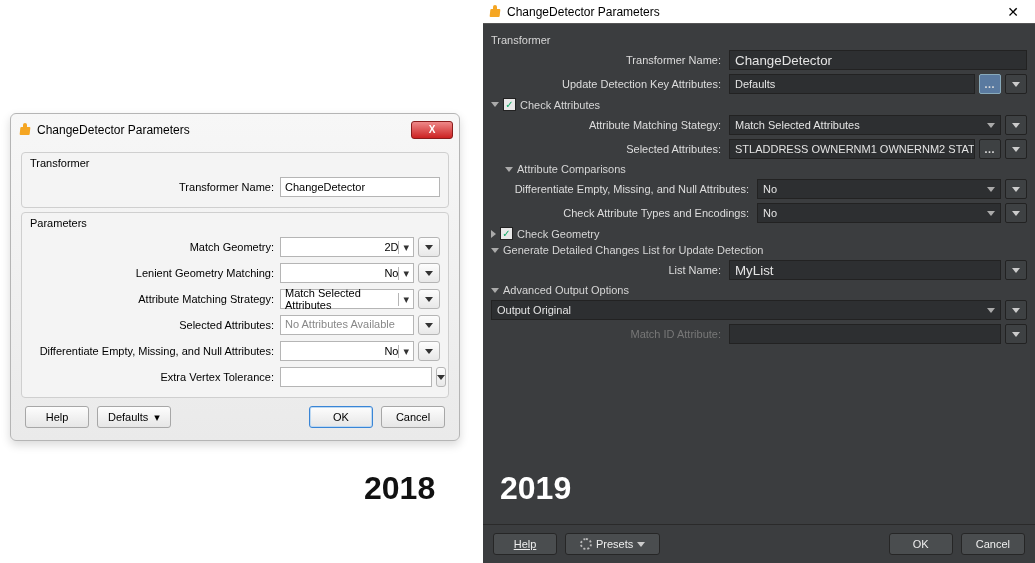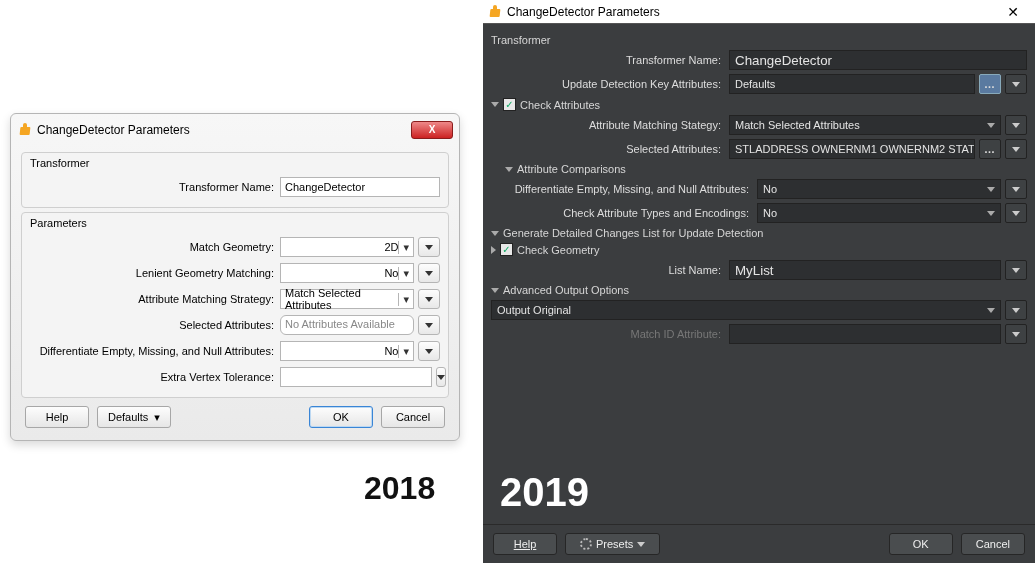--- a/index.html
+++ b/index.html
@@ -67,39 +67,39 @@
   }
   .select-l { display: flex; align-items: center; justify-content: flex-end; }
   .select-l .caret { border-left: 1px solid #b5b5b5; padding-left: 4px; color: #333; }
   .btn-caret-l {
     width: 22px; height: 20px; margin-left: 4px;
     border: 1px solid #b5b5b5; border-radius: 3px;
     background: linear-gradient(#fdfdfd,#e8e8e8);
     display:flex;align-items:center;justify-content:center;
   }
   .tri-dn-l { width:0;height:0;border-left:4px solid transparent;border-right:4px solid transparent;border-top:5px solid #333; }
-  .placeholder { color: #888; border-radius: 6px; }
+  .placeholder { color: #888; }
   .dlg-footer-l {
     display:flex; align-items:center; gap:8px; padding: 8px 4px 2px 4px;
   }
   .btn-l {
     height:22px; padding: 0 10px; border:1px solid #a7a7a7; border-radius:3px;
     background: linear-gradient(#fdfdfd,#e6e6e6); min-width:64px;
     display:flex;align-items:center;justify-content:center;color:#000;
   }
   .btn-l.primary { border-color:#3985d6; box-shadow: 0 0 0 1px #bcd8f2 inset; }
   .spacer { flex:1; }
 
   .year-2018 {
     position:absolute; left: 364px; top: 470px;
     font-size: 32px; font-weight: 700; color: #111;
   }
   .year-2019 {
     position:absolute; left: 500px; top: 470px;
-    font-size: 40px; font-weight: 700; color: #fff;
+    font-size: 32px; font-weight: 700; color: #fff;
   }
 
   
   .win-dark {
     position: absolute; left: 483px; top: 0;
     width: 552px; height: 563px;
     background: #3b3d3f;
     color: #ddd;
     font-size: 11px;
   }
@@ -337,28 +337,28 @@
       <div class="select-d">
         <span>No</span>
         <div class="caret-d"></div>
       </div>
       <div class="btn-sq-d">
           <div class="tri-dn-d"></div>
         </div>
     </div>
 
     <div class="section-hdr">
-      <div class="expander-tri"></div>
-      <span>Generate Detailed Changes List for Update Detection</span>
-    </div>
-
-    <div class="section-hdr">
       <div class="expander-tri right"></div>
       <div class="chk"></div>
       <span>Check Geometry</span>
+    </div>
+
+    <div class="section-hdr">
+      <div class="expander-tri"></div>
+      <span>Generate Detailed Changes List for Update Detection</span>
     </div>
     <div class="row-d">
       <div class="lbl-d">List Name:</div>
       <input class="field-d" value="MyList" style="">
       <div class="btn-sq-d">
           <div class="tri-dn-d"></div>
         </div>
     </div>
 
     <div class="section-hdr">

